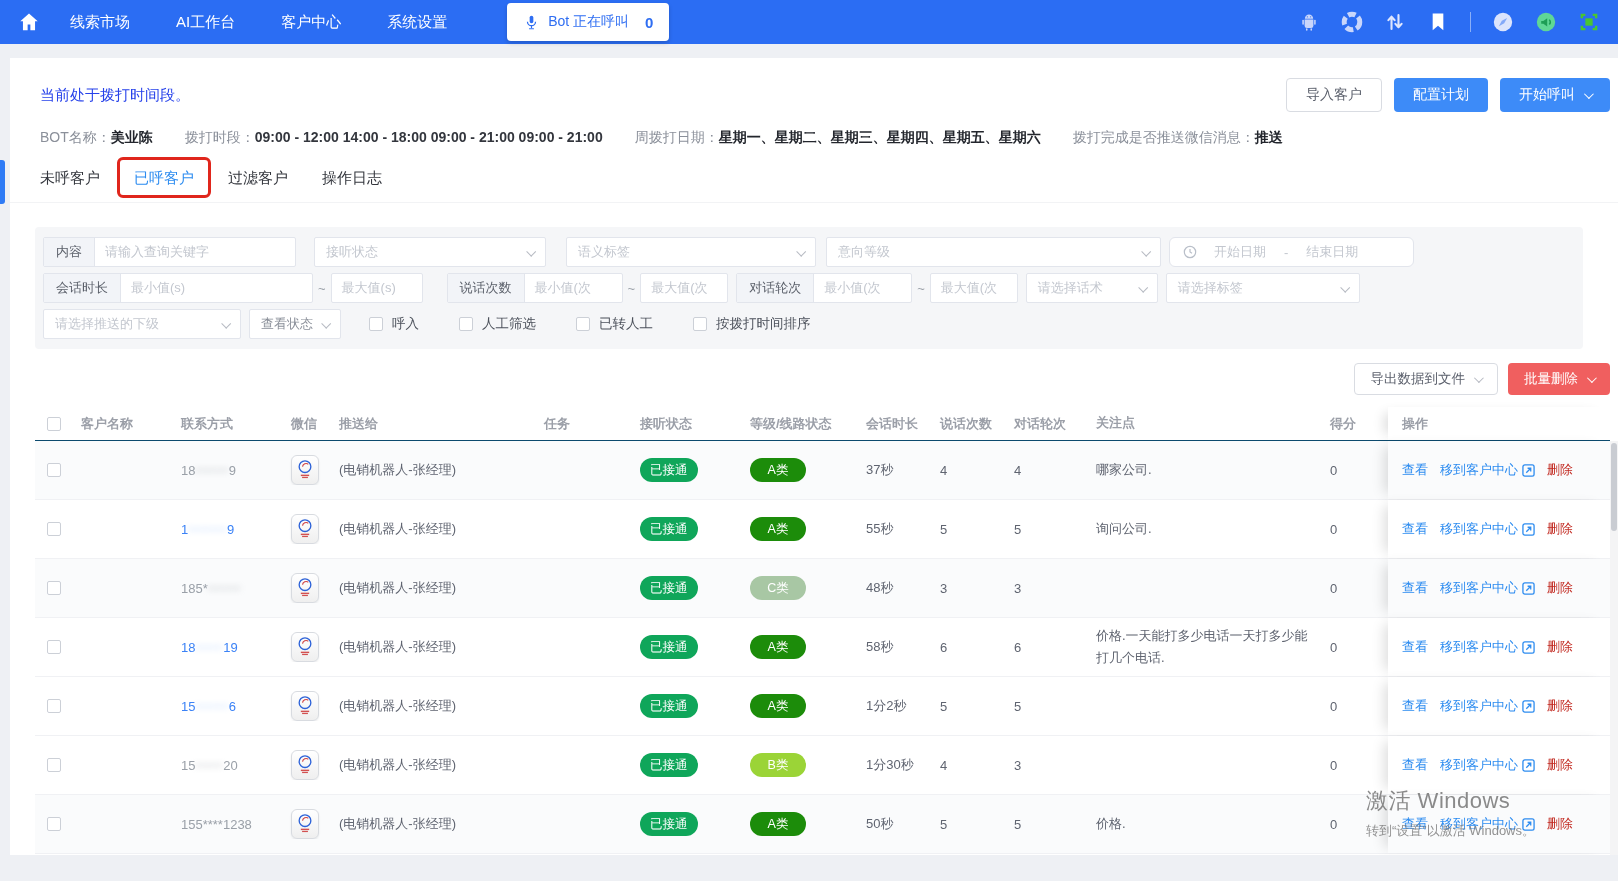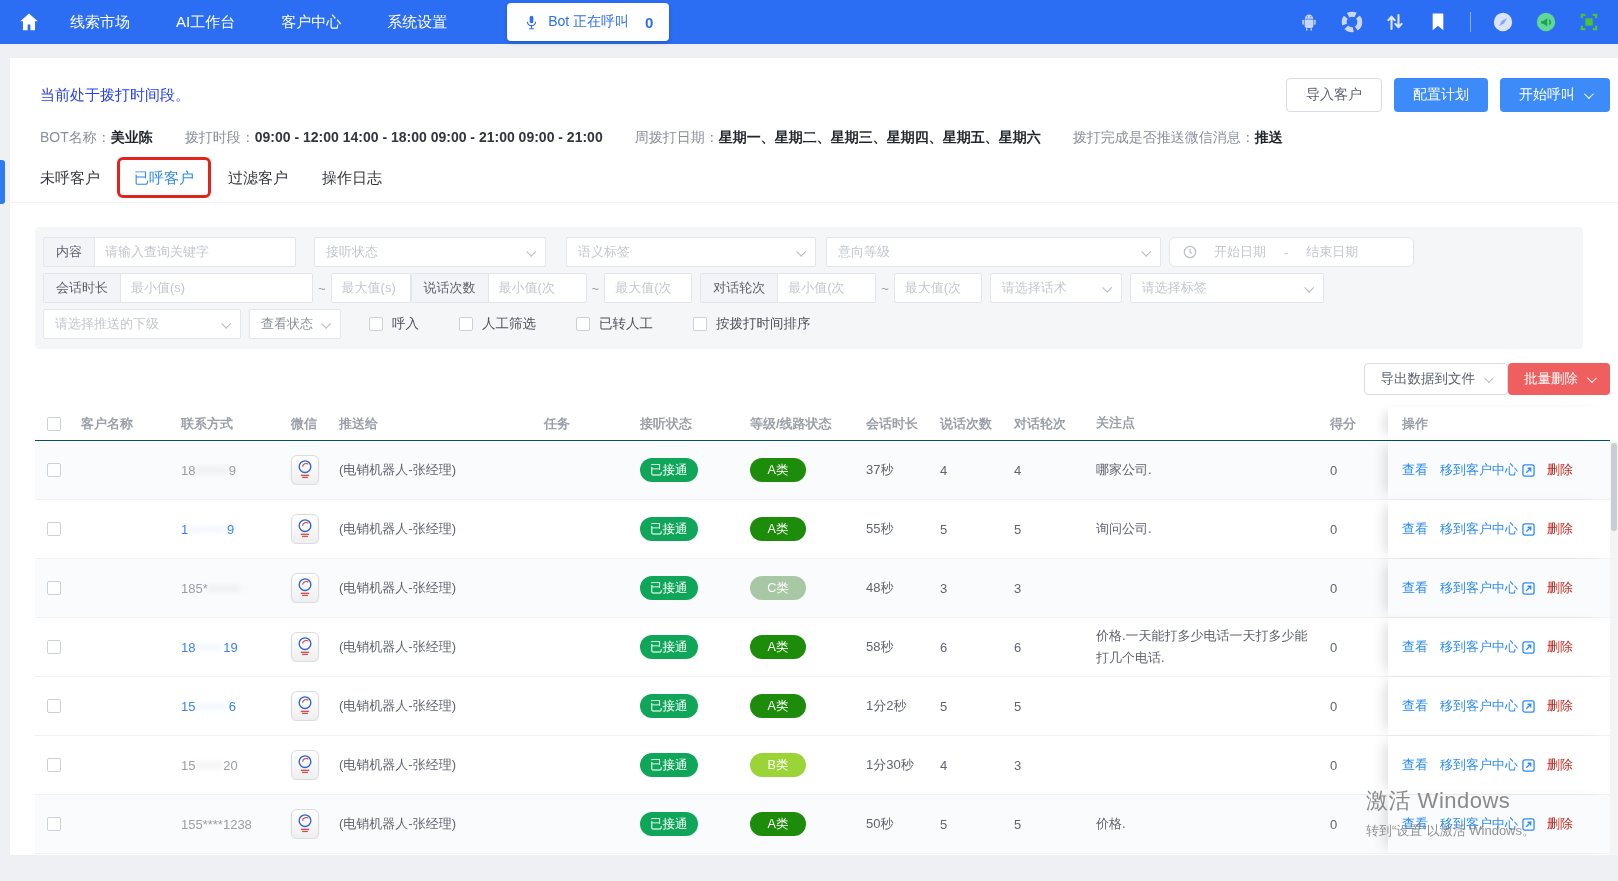--- a/index.html
+++ b/index.html
@@ -47,21 +47,21 @@
   .ibox{height:30px;border:1px solid #e2e5ec;background:#fff;border-radius:2px;display:flex;align-items:center;padding:0 10px;font-size:13px;color:#c3c7cf;white-space:nowrap;overflow:hidden}
   .sel{height:30px;border:1px solid #e2e5ec;border-radius:2px;background:#fff;display:flex;align-items:center;padding:0 11px;font-size:13px;color:#c3c7cf;cursor:pointer}
   .sel .chev{margin-left:auto}
   .tilde{color:#9aa0a8;margin:0 5px;font-size:13px}
   .datebox{border:1px solid #e2e5ec;border-radius:6px;background:#fff;height:30px;display:flex;align-items:center;padding:0 12px;font-size:13px;color:#c3c7cf;cursor:pointer}
   .datebox svg{width:16px;height:16px;margin-right:16px}
   .datebox .dsep{margin:0 18px}
   .cb{width:14px;height:14px;border:1px solid #ccd0d7;border-radius:2px;background:#fff;display:inline-block;flex:none;cursor:pointer}
   .ck{display:flex;align-items:center;gap:9px;font-size:13.5px;color:#4c515b;cursor:pointer;white-space:nowrap}
   
-  .toolbar-row{display:flex;justify-content:flex-end;margin:14px 8px 0 0}
+  .toolbar-row{display:flex;justify-content:flex-end;gap:10px;margin:14px 8px 0 0}
   .btn-sm{height:32px;font-size:13.5px;padding:0 16px}
   .btn-danger{background:#f05f5f;color:#fff;border:none}
   
   .table{margin:12px 8px 0 25px;position:relative;font-size:13px}
   .tr{display:flex;align-items:center;min-height:59px;border-bottom:1px solid #f0f1f4;color:#5f6470;background:#fff}
   .tr.odd{background:#fafbfc}
   .thead{min-height:34px;color:#9b9fa8;font-weight:bold;border-bottom:1px solid #0c4a6e;background:#fff}
   .td{padding-left:10px;flex:none;white-space:nowrap;overflow:hidden}
   .c-check{width:36px;display:flex;align-items:center;padding-left:12px}
   .c-name{width:100px}
@@ -216,21 +216,21 @@
         <span class="dsep">-</span>
         <span>结束日期</span>
       </div>
     </div>
     <div class="frow">
       <div class="grp" style="width:270px">
         <span class="glab">会话时长</span>
         <span class="gin">最小值(s)</span>
       </div>
       <span class="tilde">~</span>
-      <div class="ibox" style="width:80px;margin-right:0">最大值(s)</div>
+      <div class="ibox" style="width:92px;margin-right:24px">最大值(s)</div>
       <div class="grp" style="width:176px">
         <span class="glab">说话次数</span>
         <span class="gin">最小值(次</span>
       </div>
       <span class="tilde">~</span>
       <div class="ibox" style="width:88px;margin-right:8px">最大值(次</div>
       <div class="grp" style="width:176px">
         <span class="glab">对话轮次</span>
         <span class="gin">最小值(次</span>
       </div>

